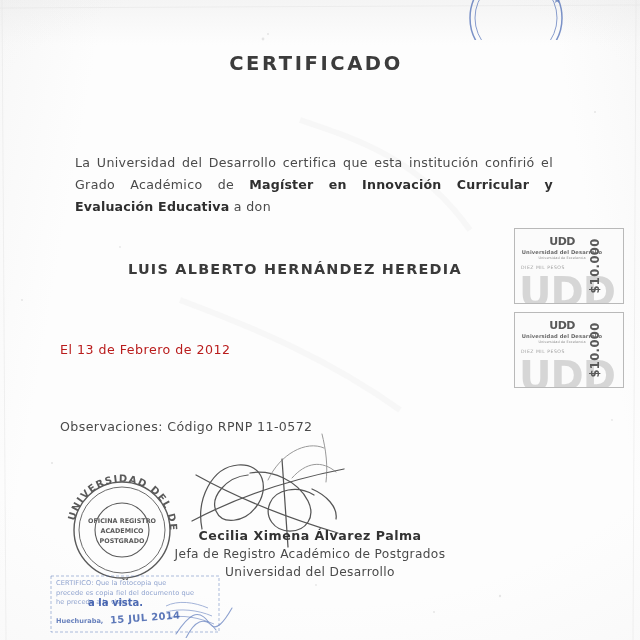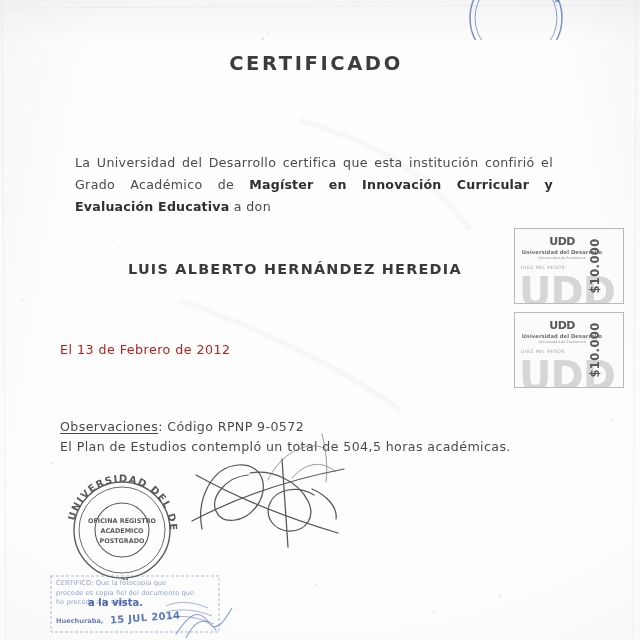--- a/index.html
+++ b/index.html
@@ -81,21 +81,21 @@
 
   .observations {
     position: absolute;
     left: 60px;
     top: 417px;
     font-size: 12.6px;
     line-height: 20px;
     letter-spacing: .4px;
     color: #4a4a4a;
   }
-  .observations .u { text-decoration: underline; text-underline-offset: 2px; }
+  .observations .u { text-underline-offset: 2px; }
 
   .sig-block {
     position: absolute;
     left: 120px;
     top: 527px;
     width: 380px;
     text-align: center;
     line-height: 18px;
     color: #4a4a4a;
   }
@@ -252,22 +252,21 @@
 
   <div class="body-block">
     <span>La Universidad del Desarrollo certifica que esta institución confirió el Grado Académico de </span><b>Magíster en Innovación Curricular y Evaluación Educativa</b><span> a don</span>
   </div>
 
   <div class="recipient">LUIS ALBERTO HERNÁNDEZ HEREDIA</div>
 
   <div class="grant-date">El 13 de Febrero de 2012</div>
 
   <div class="observations">
-    <div><span class="u">Observaciones</span><span>: Código RPNP 9-0572</span></div>
-    <div>El Plan de Estudios contempló un total de 504,5 horas académicas.</div>
+    <div><span class="u">Observaciones</span><span>: Código RPNP 11-0572</span></div>
   </div>
 
   <div class="stamp-strip">
 
     <div class="rev-stamp">
       <div class="rev-ghost">UDD</div>
       <div class="rev-logo">UDD</div>
       <div class="rev-univ">Universidad del Desarrollo</div>
       <div class="rev-sub">Universidad de Excelencia</div>
       <div class="rev-words">DIEZ MIL PESOS</div>
@@ -289,20 +288,25 @@
     <g fill="none" stroke="#555" stroke-width="1.25" stroke-linecap="round">
       <path d="M16,74 C10,44 26,12 52,10 C78,8 84,34 70,52 C58,68 36,70 30,56 C24,42 40,22 62,20"></path>
       <path d="M64,18 C86,14 112,26 122,46 C130,62 120,76 104,76 C88,76 78,62 84,48 C90,34 112,30 128,40"></path>
       <path d="M6,66 C44,46 96,26 158,14"></path>
       <path d="M10,20 C46,40 98,62 152,78"></path>
       <path d="M96,4 C98,34 100,62 102,92"></path>
       <path d="M126,34 C140,40 152,52 150,64"></path>
     </g>
   </svg>
 
+  <div class="sig-block">
+    <div class="sig-name">Cecilia Ximena Álvarez Palma</div>
+    <div class="sig-role">Jefa de Registro Académico de Postgrados</div>
+    <div class="sig-org">Universidad del Desarrollo</div>
+  </div>
 
   <svg class="dept-seal" viewBox="0 0 124 112">
     <defs>
       <path id="arcTop" d="M 14,62 A 48,48 0 0 1 110,62"></path>
       <path id="arcBot" d="M 110,62 A 48,48 0 0 1 14,62"></path>
     </defs>
     <g stroke="#5a5a5a" fill="none">
       <circle cx="62" cy="62" r="48" stroke-width="1.4"></circle>
       <circle cx="62" cy="62" r="43" stroke-width="0.9"></circle>
       <circle cx="62" cy="62" r="27" stroke-width="1.1"></circle>

